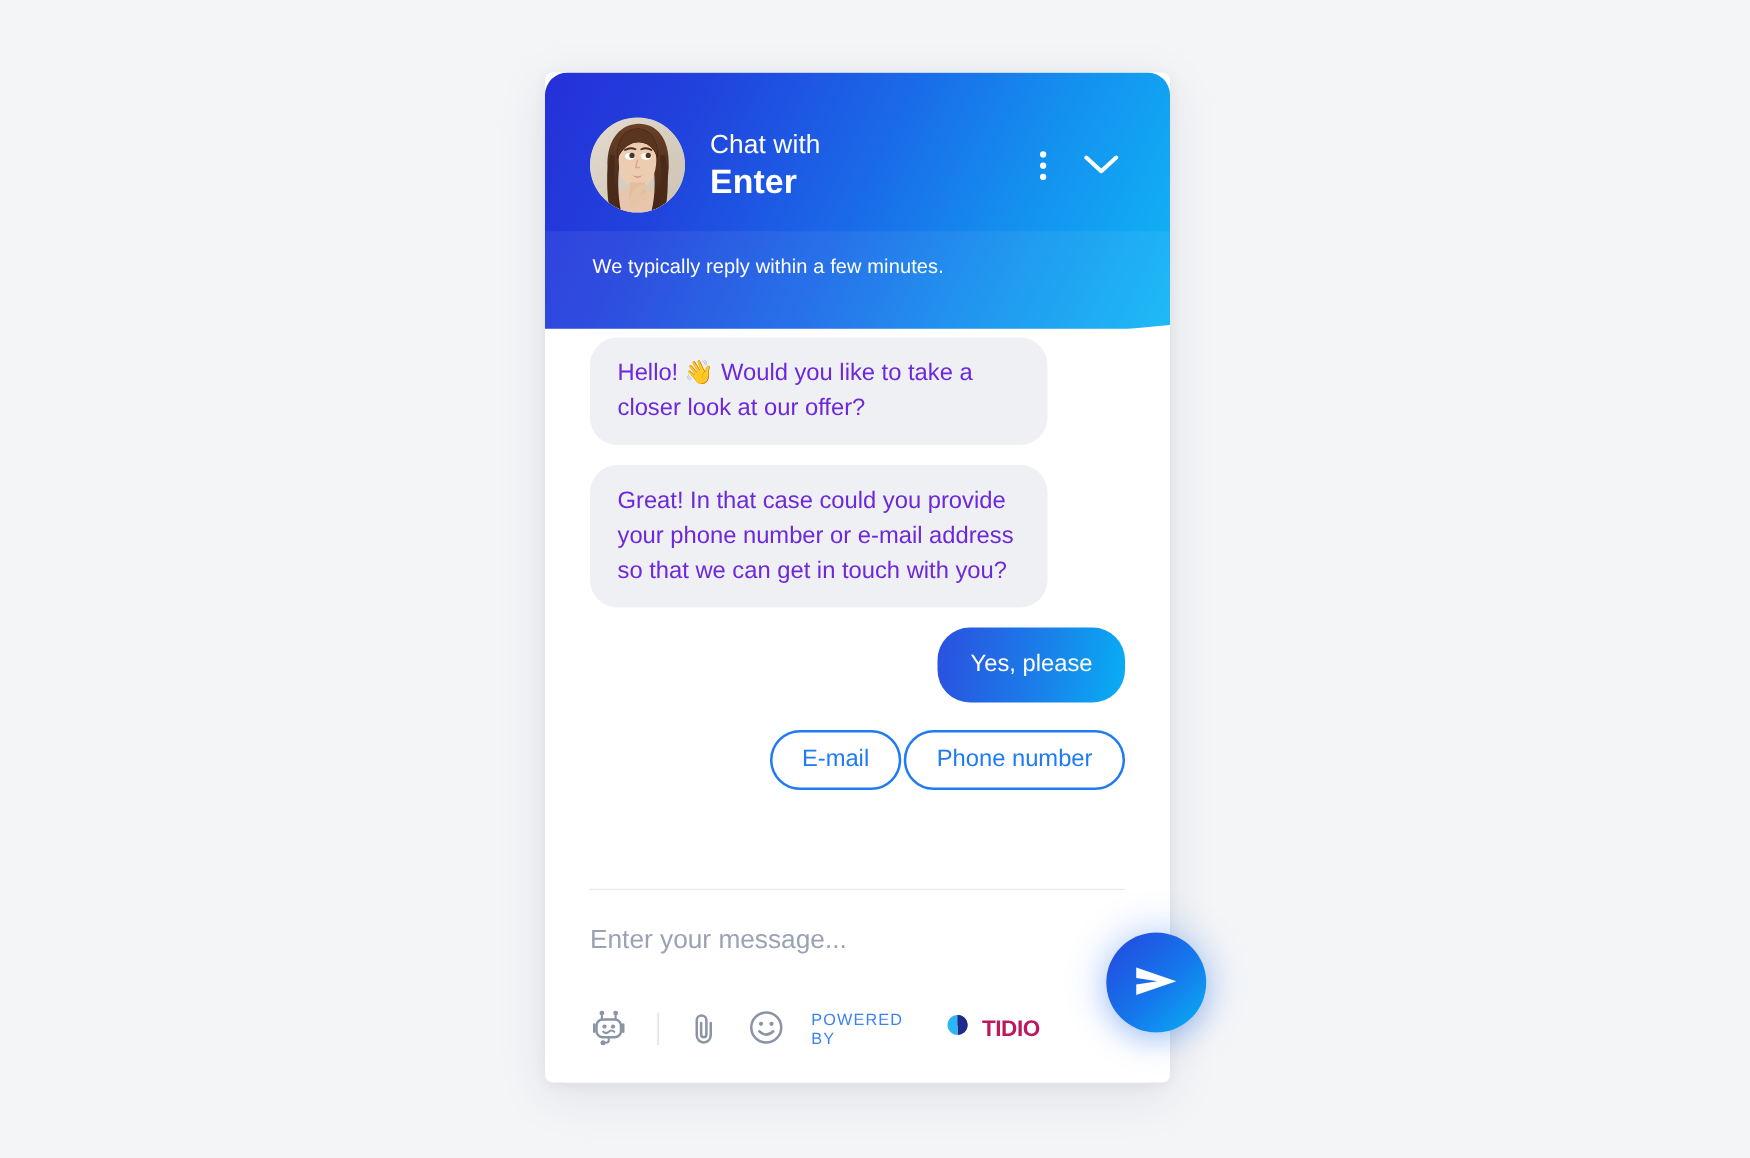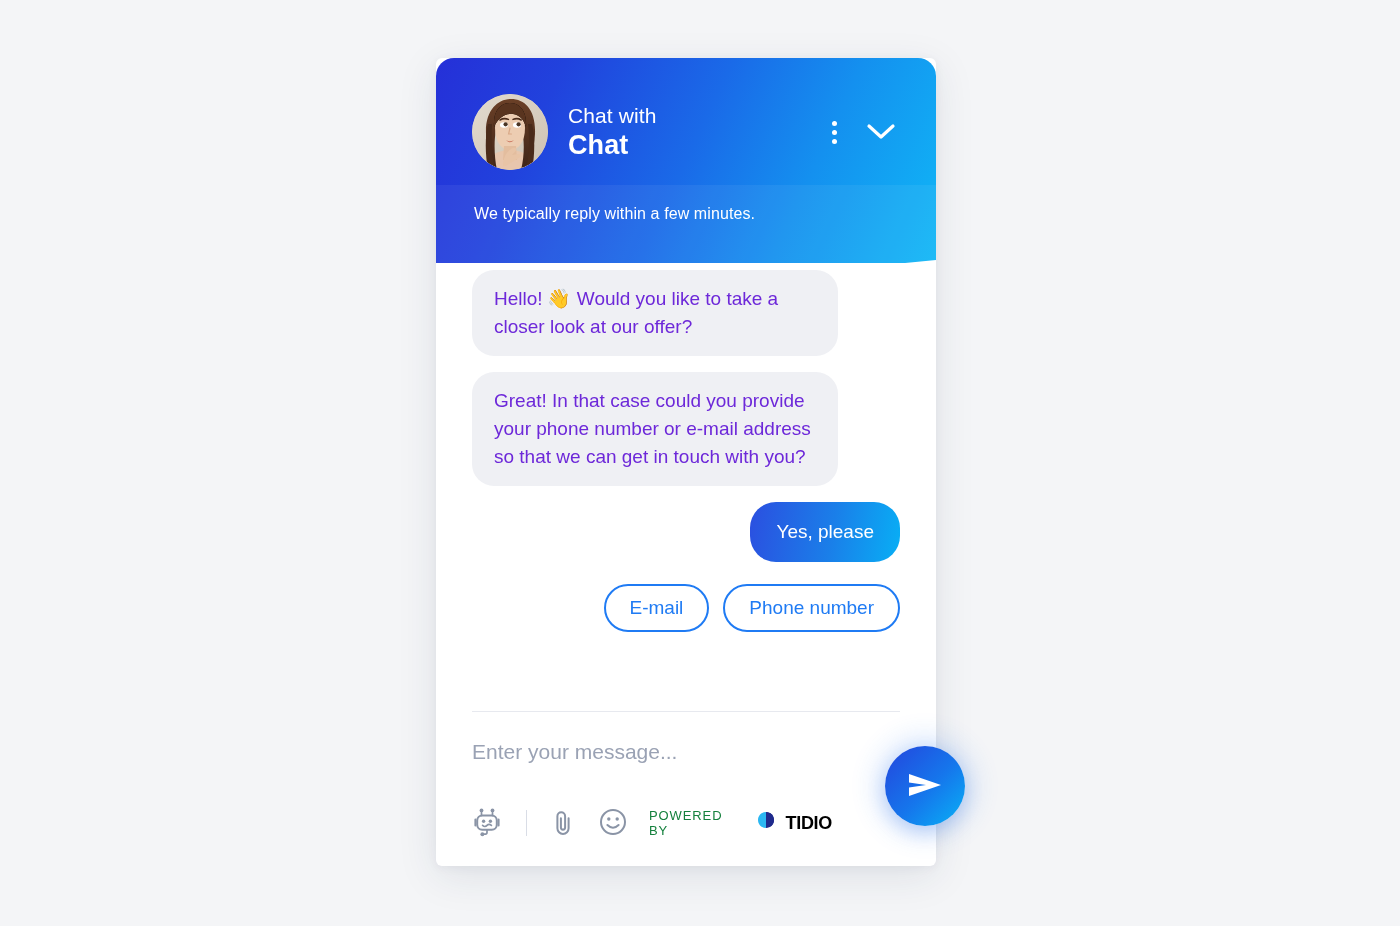--- a/index.html
+++ b/index.html
@@ -174,21 +174,21 @@
   .bubble.user {
     background: linear-gradient(100deg, #2b4fe0 0%, #1a7fe9 55%, #08aff5 100%);
     color: #ffffff;
     border-radius: 26px;
     padding: 16px 26px;
   }
 
   .quick-replies {
     display: flex;
     justify-content: flex-end;
-    gap: 14px;
+    gap: 2px;
     margin-top: 22px;
   }
   .qr-btn {
     border: 2px solid #1f7bf4;
     color: #1f7bf4;
     background: #ffffff;
     border-radius: 30px;
     padding: 11px 24px;
     font-size: 19px;
     font-family: "Liberation Sans", sans-serif;
@@ -249,27 +249,27 @@
   .powered {
     margin-left: auto;
     display: flex;
     align-items: center;
     gap: 9px;
     margin-right: 68px;
   }
   .powered-text {
     font-size: 13px;
     letter-spacing: 0.9px;
-    color: #15803d;
+    color: #3b82f6;
     font-weight: 400;
   }
   .tidio-wordmark {
     font-size: 18px;
     font-weight: 700;
-    color: #000000;
+    color: #be185d;
     letter-spacing: -0.3px;
   }
 
   
   .send-btn {
     position: absolute;
     left: 885px;
     top: 746px;
     width: 80px;
     height: 80px;
@@ -338,21 +338,21 @@
               <path d="M38 34 L36.6 40 L39.4 40" stroke="#d9a988" stroke-width="1.2" fill="none" stroke-linecap="round"></path>
               <path d="M34 46 Q38 48.6 42 46 Q38 50.4 34 46 Z" fill="#c9755f"></path>
 
               <path d="M31 72 C31 62 36 56 41 54 C43.6 53 45 55 43.6 57 L40 61 L46 60 C49 59.6 49.6 63 46.6 64 L34 72 Z" fill="#e8c4a6"></path>
             </g>
           </svg>
         </div>
 
         <div class="header-titles">
           <span class="title-small">Chat with</span>
-          <span class="title-big">Chat</span>
+          <span class="title-big">Enter</span>
         </div>
 
         <div class="header-actions">
           <button class="icon-btn" aria-label="Menu">
             <span class="dots-icon">
               <i></i>
                 <i></i>
                 <i></i>
             </span>
           </button>

